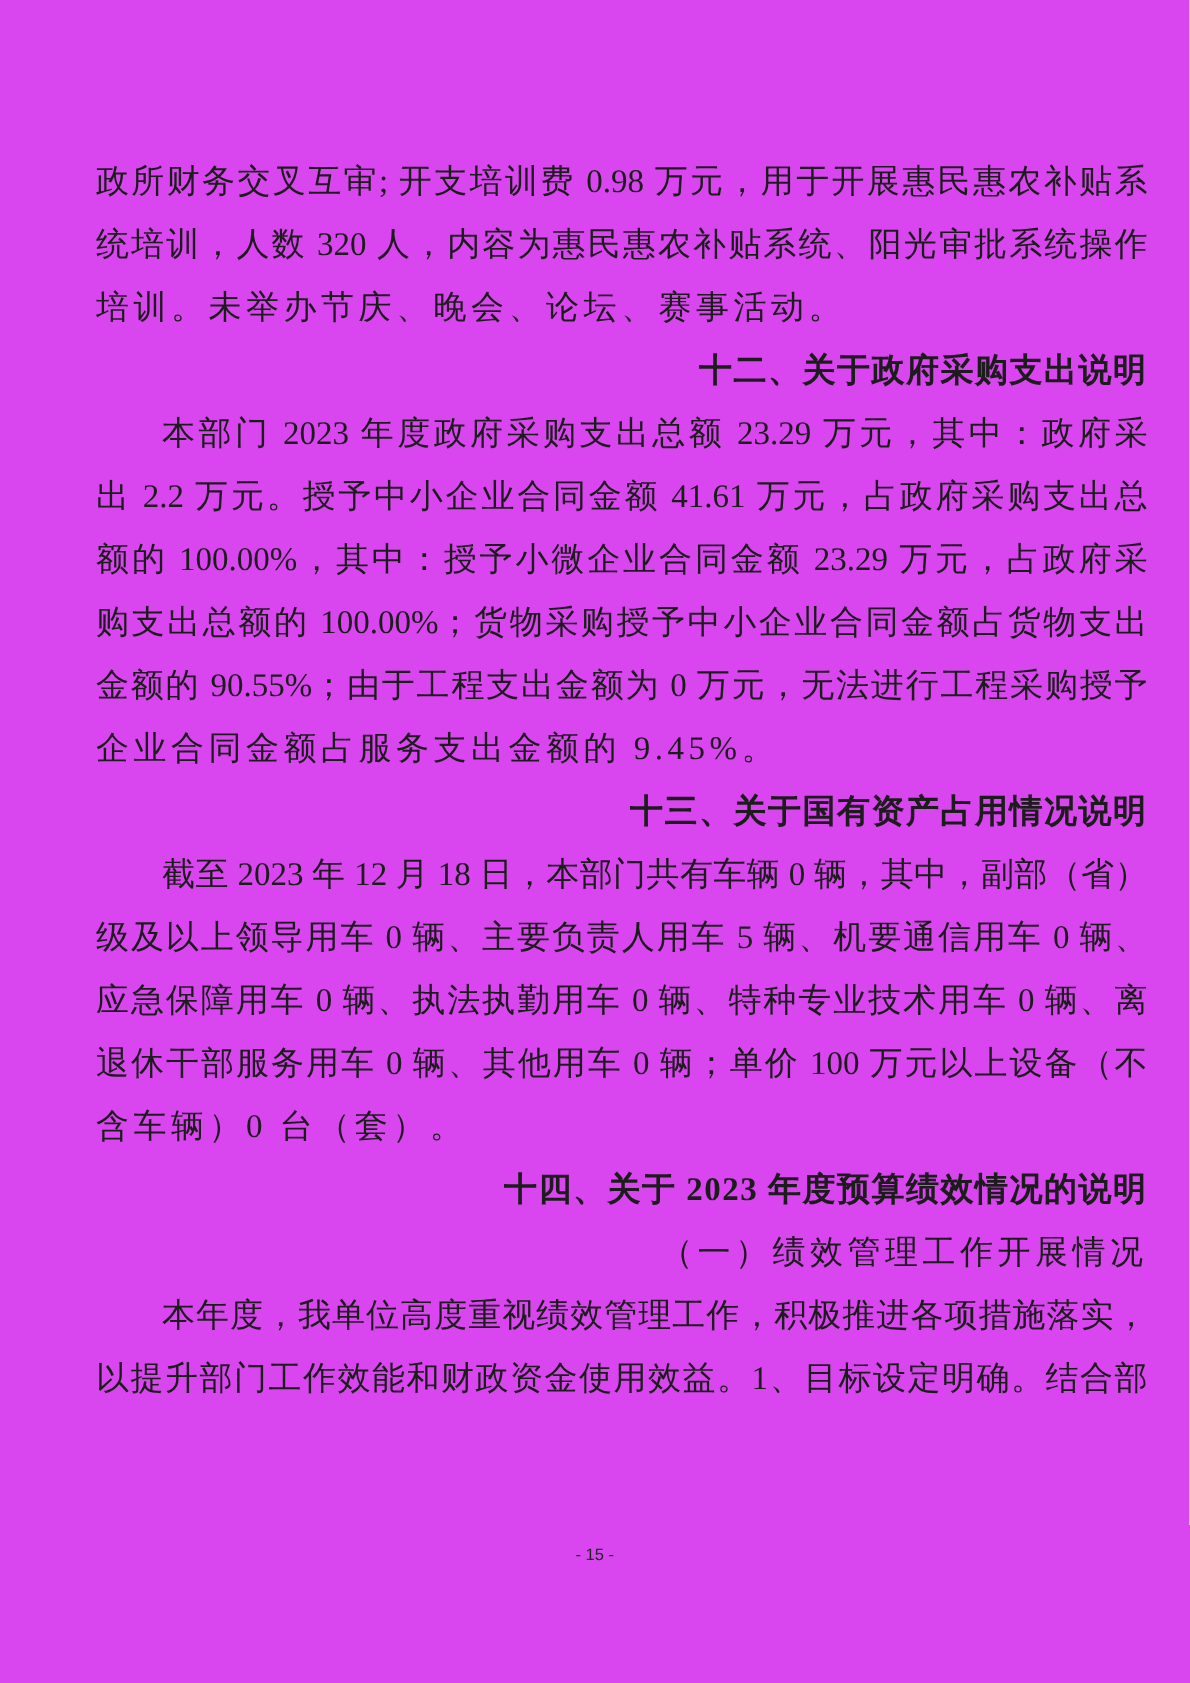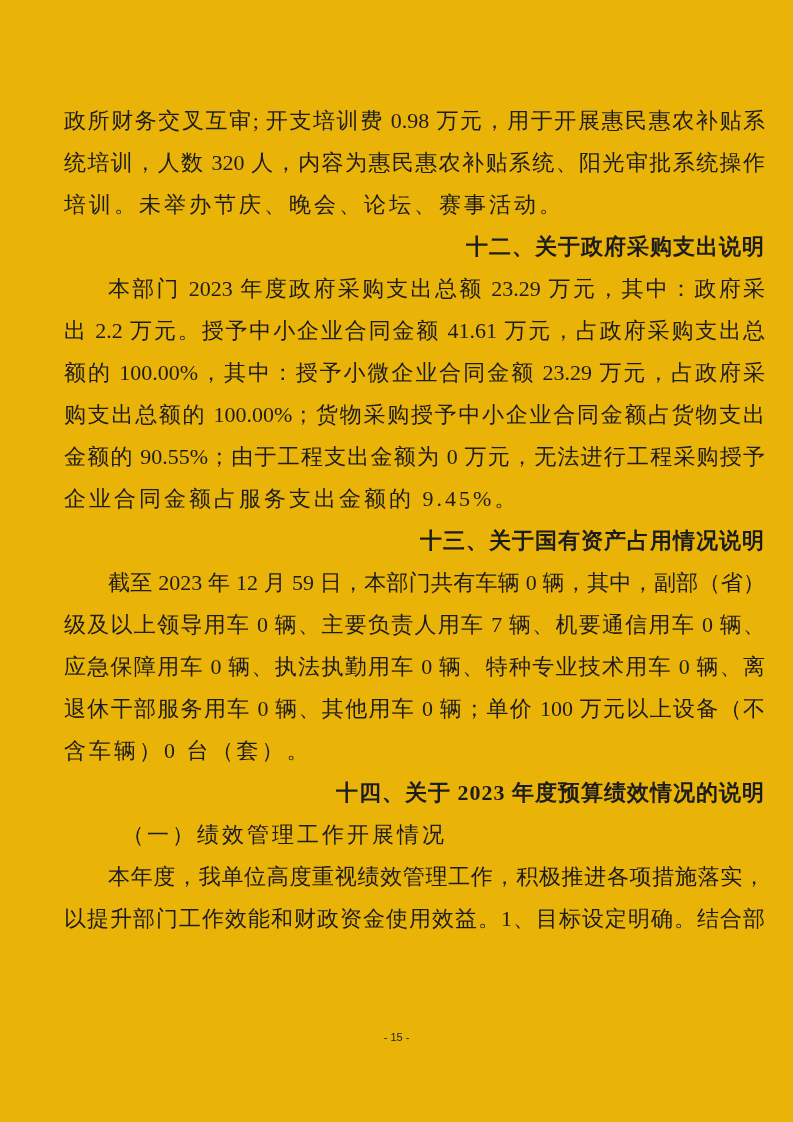--- a/index.html
+++ b/index.html
@@ -4,21 +4,21 @@
 <style>
   html, body {
     margin: 0;
     padding: 0;
     background: #ffffff;
   }
   .page {
     position: relative;
     width: 793px;
     height: 1122px;
-    background: #eab308;
+    background: #d946ef;
     overflow: hidden;
     color: #1c1c1c;
     font-family: "Liberation Serif", "DejaVu Serif", serif;
   }
   .text-block {
     position: absolute;
     left: 64px;
     top: 100px;
     width: 701px;
   }
@@ -41,21 +41,21 @@
   
   .pind { text-indent: 44px; }
   
   .hind { text-indent: 58px; }
   .heading {
     font-weight: 700;
     text-align: right;
     letter-spacing: 1px;
   }
   .subheading {
-    text-align: left;
+    text-align: right;
     letter-spacing: 3px;
   }
   .footer {
     position: absolute;
     left: 0;
     top: 1031px;
     width: 100%;
     text-align: center;
     font-family: "Liberation Sans", "DejaVu Sans", sans-serif;
     font-size: 11px;
@@ -71,22 +71,22 @@
     <div class="line jf">统培训，人数 320 人，内容为惠民惠农补贴系统、阳光审批系统操作</div>
     <div class="line end">培训。未举办节庆、晚会、论坛、赛事活动。</div>
     <div class="line heading hind">十二、关于政府采购支出说明</div>
     <div class="line jf pind">本部门 2023 年度政府采购支出总额 23.29 万元，其中：政府采</div>
     <div class="line jf">出 2.2 万元。授予中小企业合同金额 41.61 万元，占政府采购支出总</div>
     <div class="line jf">额的 100.00%，其中：授予小微企业合同金额 23.29 万元，占政府采</div>
     <div class="line jf">购支出总额的 100.00%；货物采购授予中小企业合同金额占货物支出</div>
     <div class="line jf">金额的 90.55%；由于工程支出金额为 0 万元，无法进行工程采购授予</div>
     <div class="line end">企业合同金额占服务支出金额的 9.45%。</div>
     <div class="line heading hind">十三、关于国有资产占用情况说明</div>
-    <div class="line jf pind">截至 2023 年 12 月 59 日，本部门共有车辆 0 辆，其中，副部（省）</div>
-    <div class="line jf">级及以上领导用车 0 辆、主要负责人用车 7 辆、机要通信用车 0 辆、</div>
+    <div class="line jf pind">截至 2023 年 12 月 18 日，本部门共有车辆 0 辆，其中，副部（省）</div>
+    <div class="line jf">级及以上领导用车 0 辆、主要负责人用车 5 辆、机要通信用车 0 辆、</div>
     <div class="line jf">应急保障用车 0 辆、执法执勤用车 0 辆、特种专业技术用车 0 辆、离</div>
     <div class="line jf">退休干部服务用车 0 辆、其他用车 0 辆；单价 100 万元以上设备（不</div>
     <div class="line end">含车辆）0 台（套）。</div>
     <div class="line heading hind">十四、关于 2023 年度预算绩效情况的说明</div>
     <div class="line subheading hind">（一）绩效管理工作开展情况</div>
     <div class="line jf pind">本年度，我单位高度重视绩效管理工作，积极推进各项措施落实，</div>
     <div class="line jf">以提升部门工作效能和财政资金使用效益。1、目标设定明确。结合部</div>
   </div>
   <div class="footer">- 15 -</div>
 </div>

